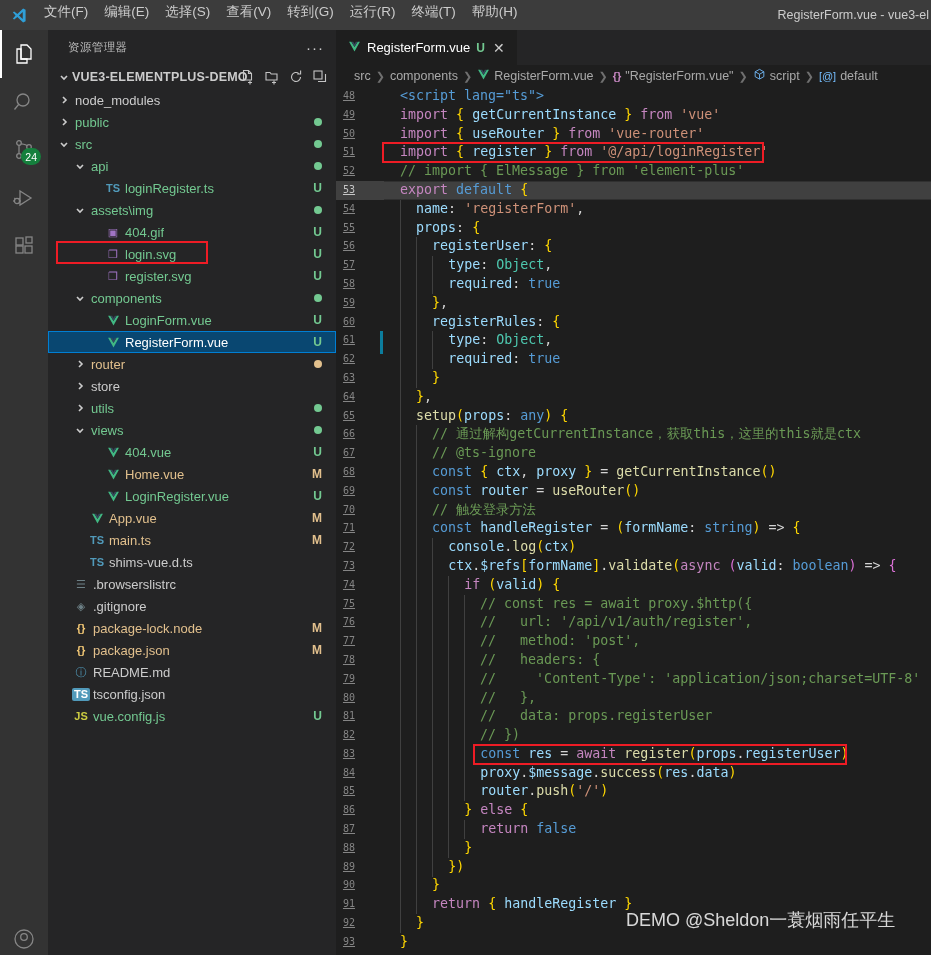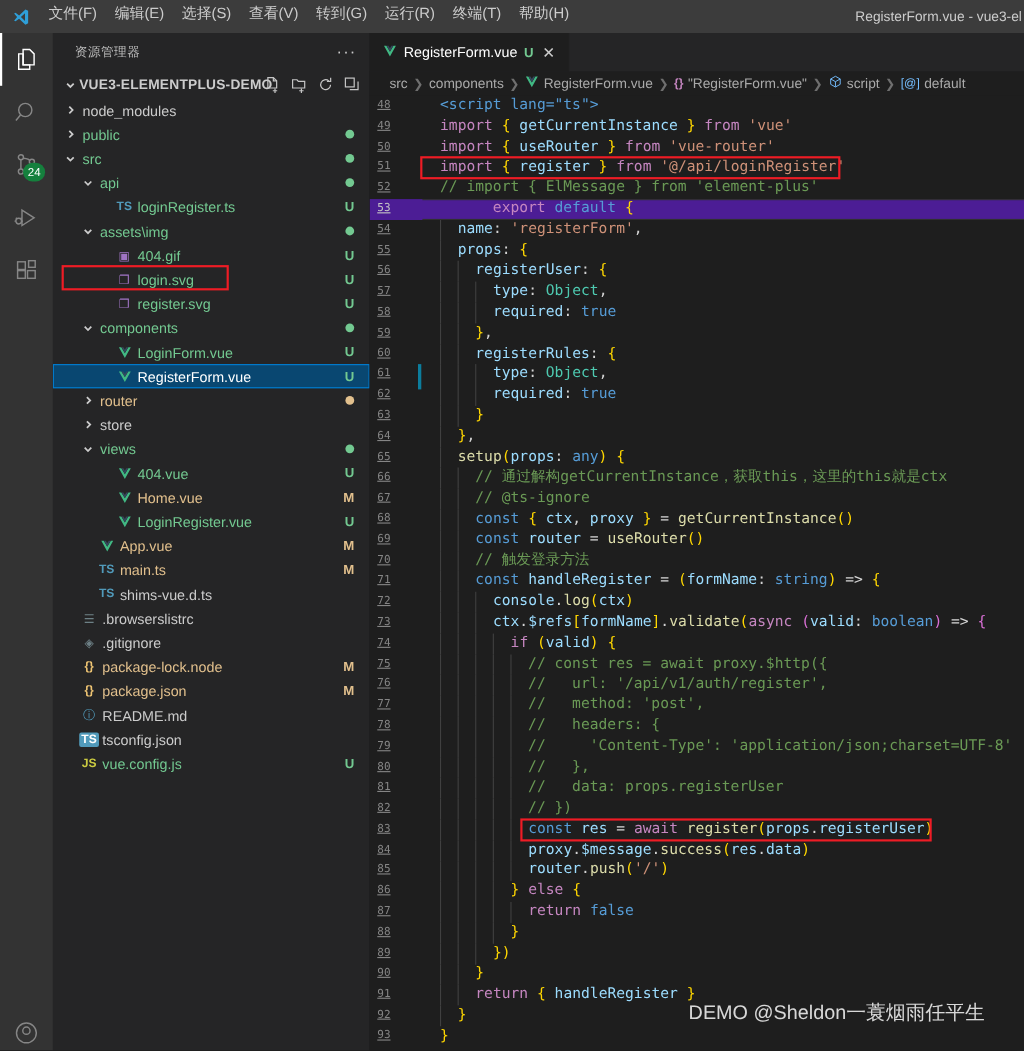--- a/index.html
+++ b/index.html
@@ -134,21 +134,21 @@
   .bc-icon-cube svg { width: 13px; height: 13px; }
   .bc-icon-at { color: #75beff; font-size: 11px; }
 
   
   .code-wrap { flex: 1 1 auto; position: relative; overflow: hidden; background: #1e1e1e; }
   .code {
     font-family: "DejaVu Sans Mono", "Liberation Mono", monospace;
     font-size: 13.3px; line-height: 18.8px; white-space: pre; position: relative;
   }
   .cline { height: 18.8px; display: flex; align-items: center; position: relative; }
-  .cline.current { background: #4c1d95; gap: 48px; }
+  .cline.current { background: #404040; }
   .cline.current::after {
     content:""; position:absolute; left:48px; right:0; top:0; bottom:0;
     border-top:1px solid #303030; border-bottom:1px solid #303030; pointer-events:none;
   }
   .lnum {
     width: 48px; flex: 0 0 48px; text-align: center; padding-right: 22px;
     color: #858585; font-size: 10px; user-select: none; text-decoration: underline;
   }
   .cline.current .lnum { color: #c6c6c6; }
   .ctext { padding-left: 0; color: #d4d4d4; position: relative; }
@@ -422,20 +422,30 @@
               <svg viewBox="0 0 10 10">
                 <polyline points="4,2 7,5 4,8"></polyline>
               </svg>
             </span>
             <span class="label c-default">store</span>
           </div>
           <div class="row">
             <span class="indent" style="width: 24px;"></span>
             <span class="chev">
               <svg viewBox="0 0 10 10">
+                <polyline points="4,2 7,5 4,8"></polyline>
+              </svg>
+            </span>
+            <span class="label c-green">utils</span>
+            <span class="badge-right"><span class="dot bg-green"></span></span>
+          </div>
+          <div class="row">
+            <span class="indent" style="width: 24px;"></span>
+            <span class="chev">
+              <svg viewBox="0 0 10 10">
                 <polyline points="2,4 5,7 8,4"></polyline>
               </svg>
             </span>
             <span class="label c-green">views</span>
             <span class="badge-right"><span class="dot bg-green"></span></span>
           </div>
           <div class="row">
             <span class="indent" style="width: 40px;"></span>
             <span class="chev"></span>
             <span class="ficon vue-icon">

